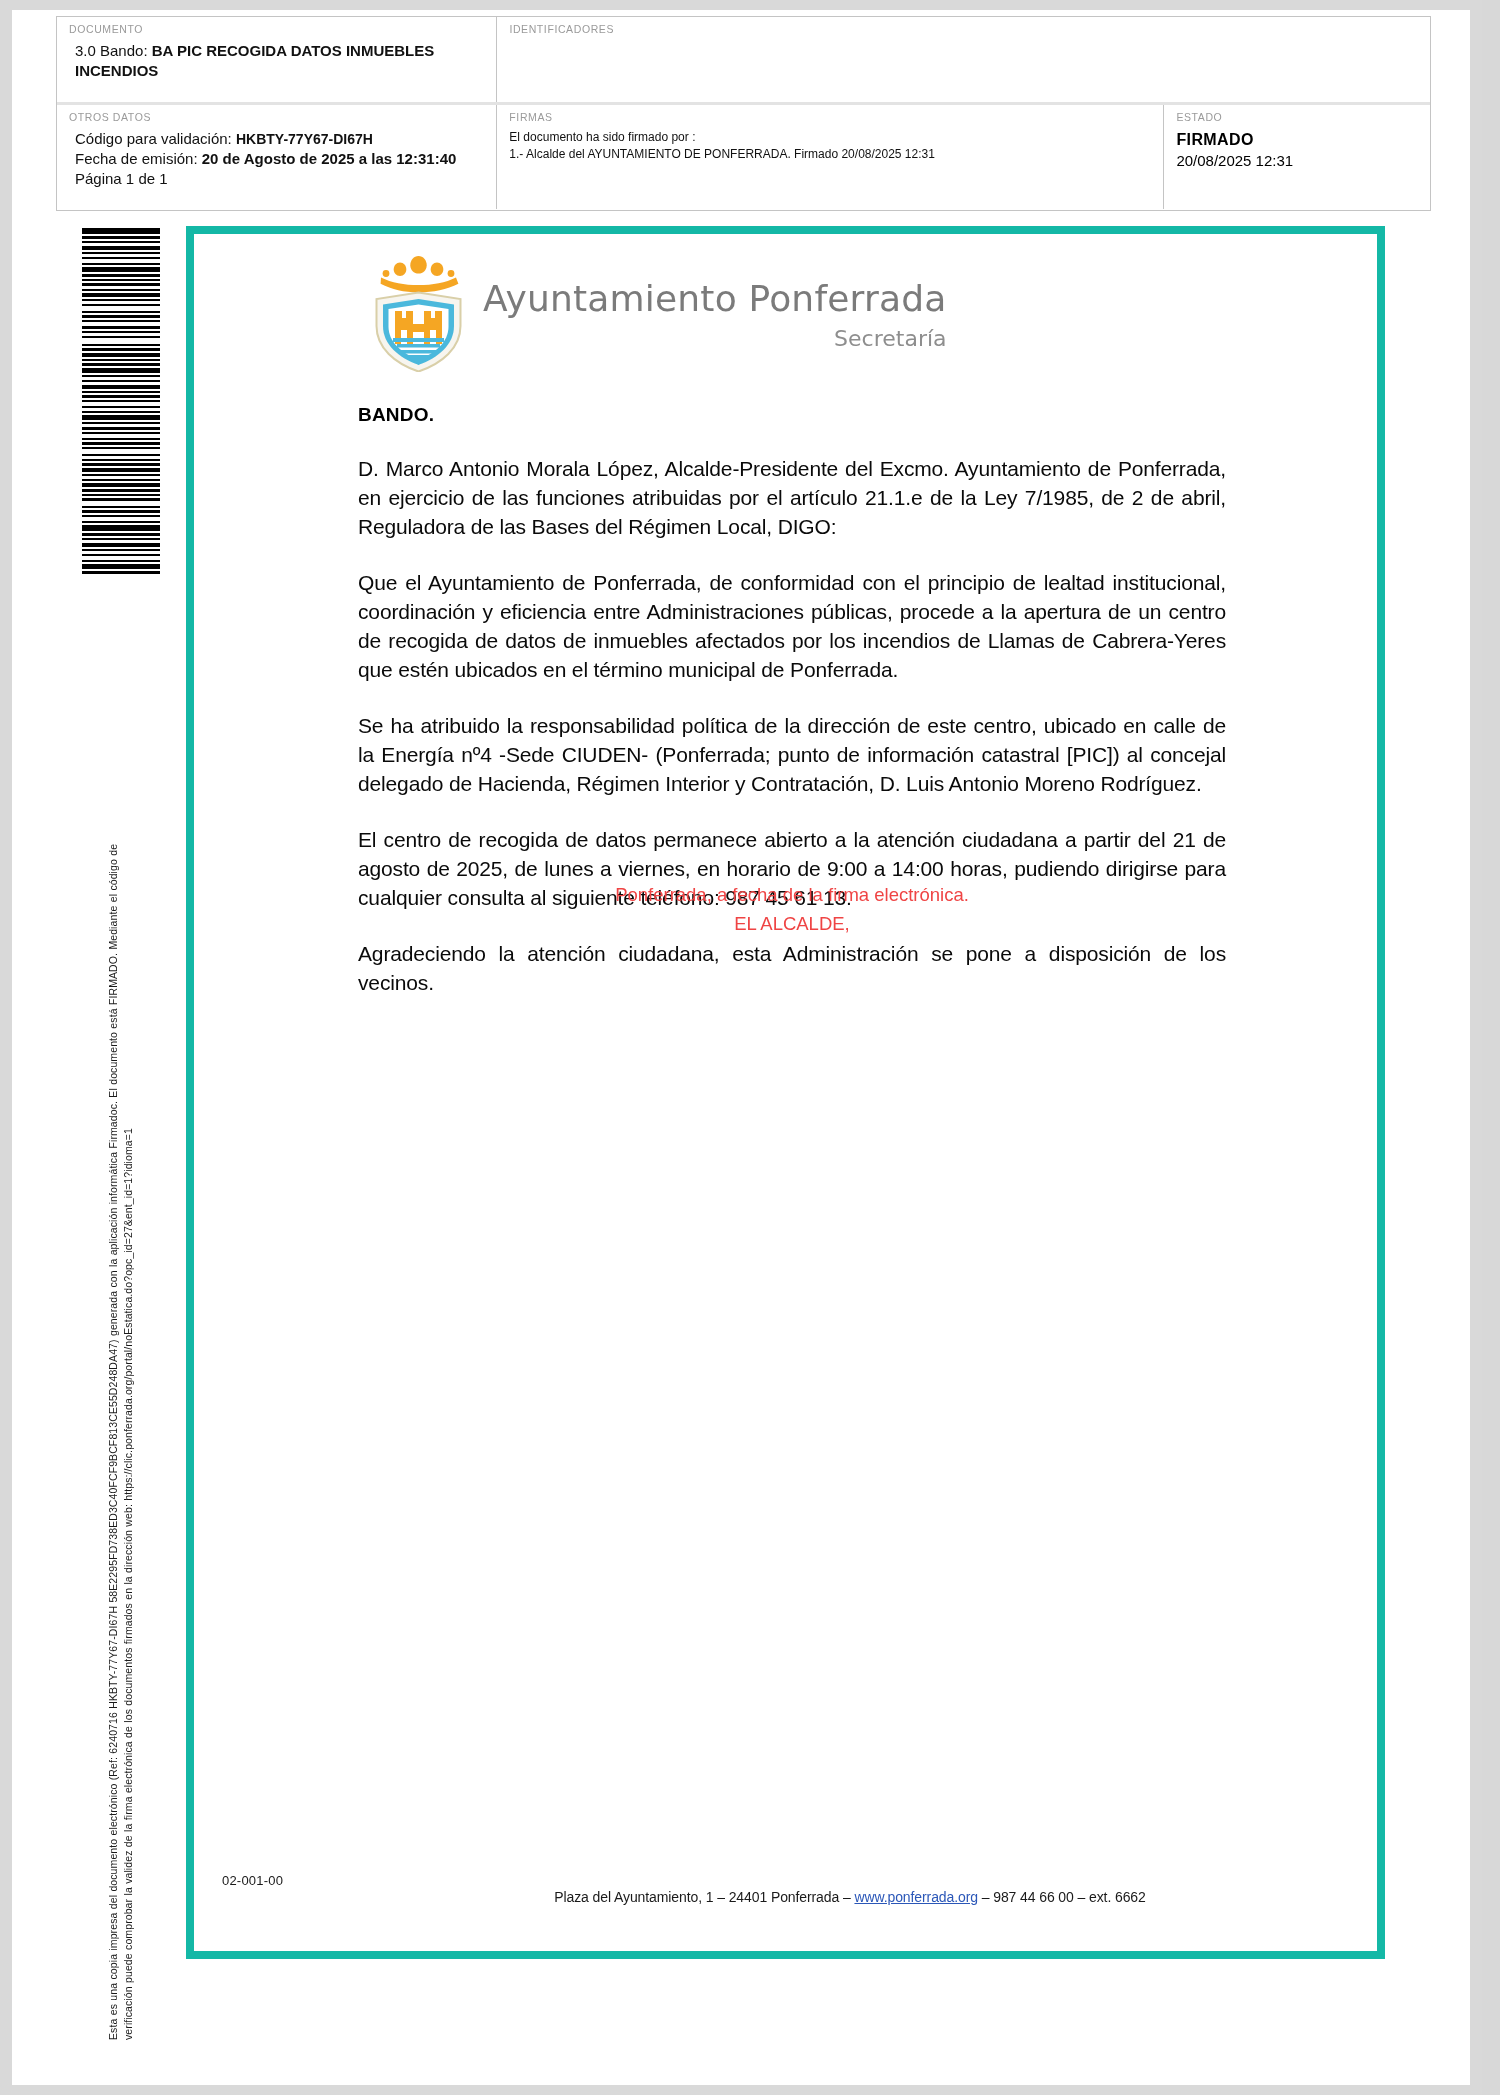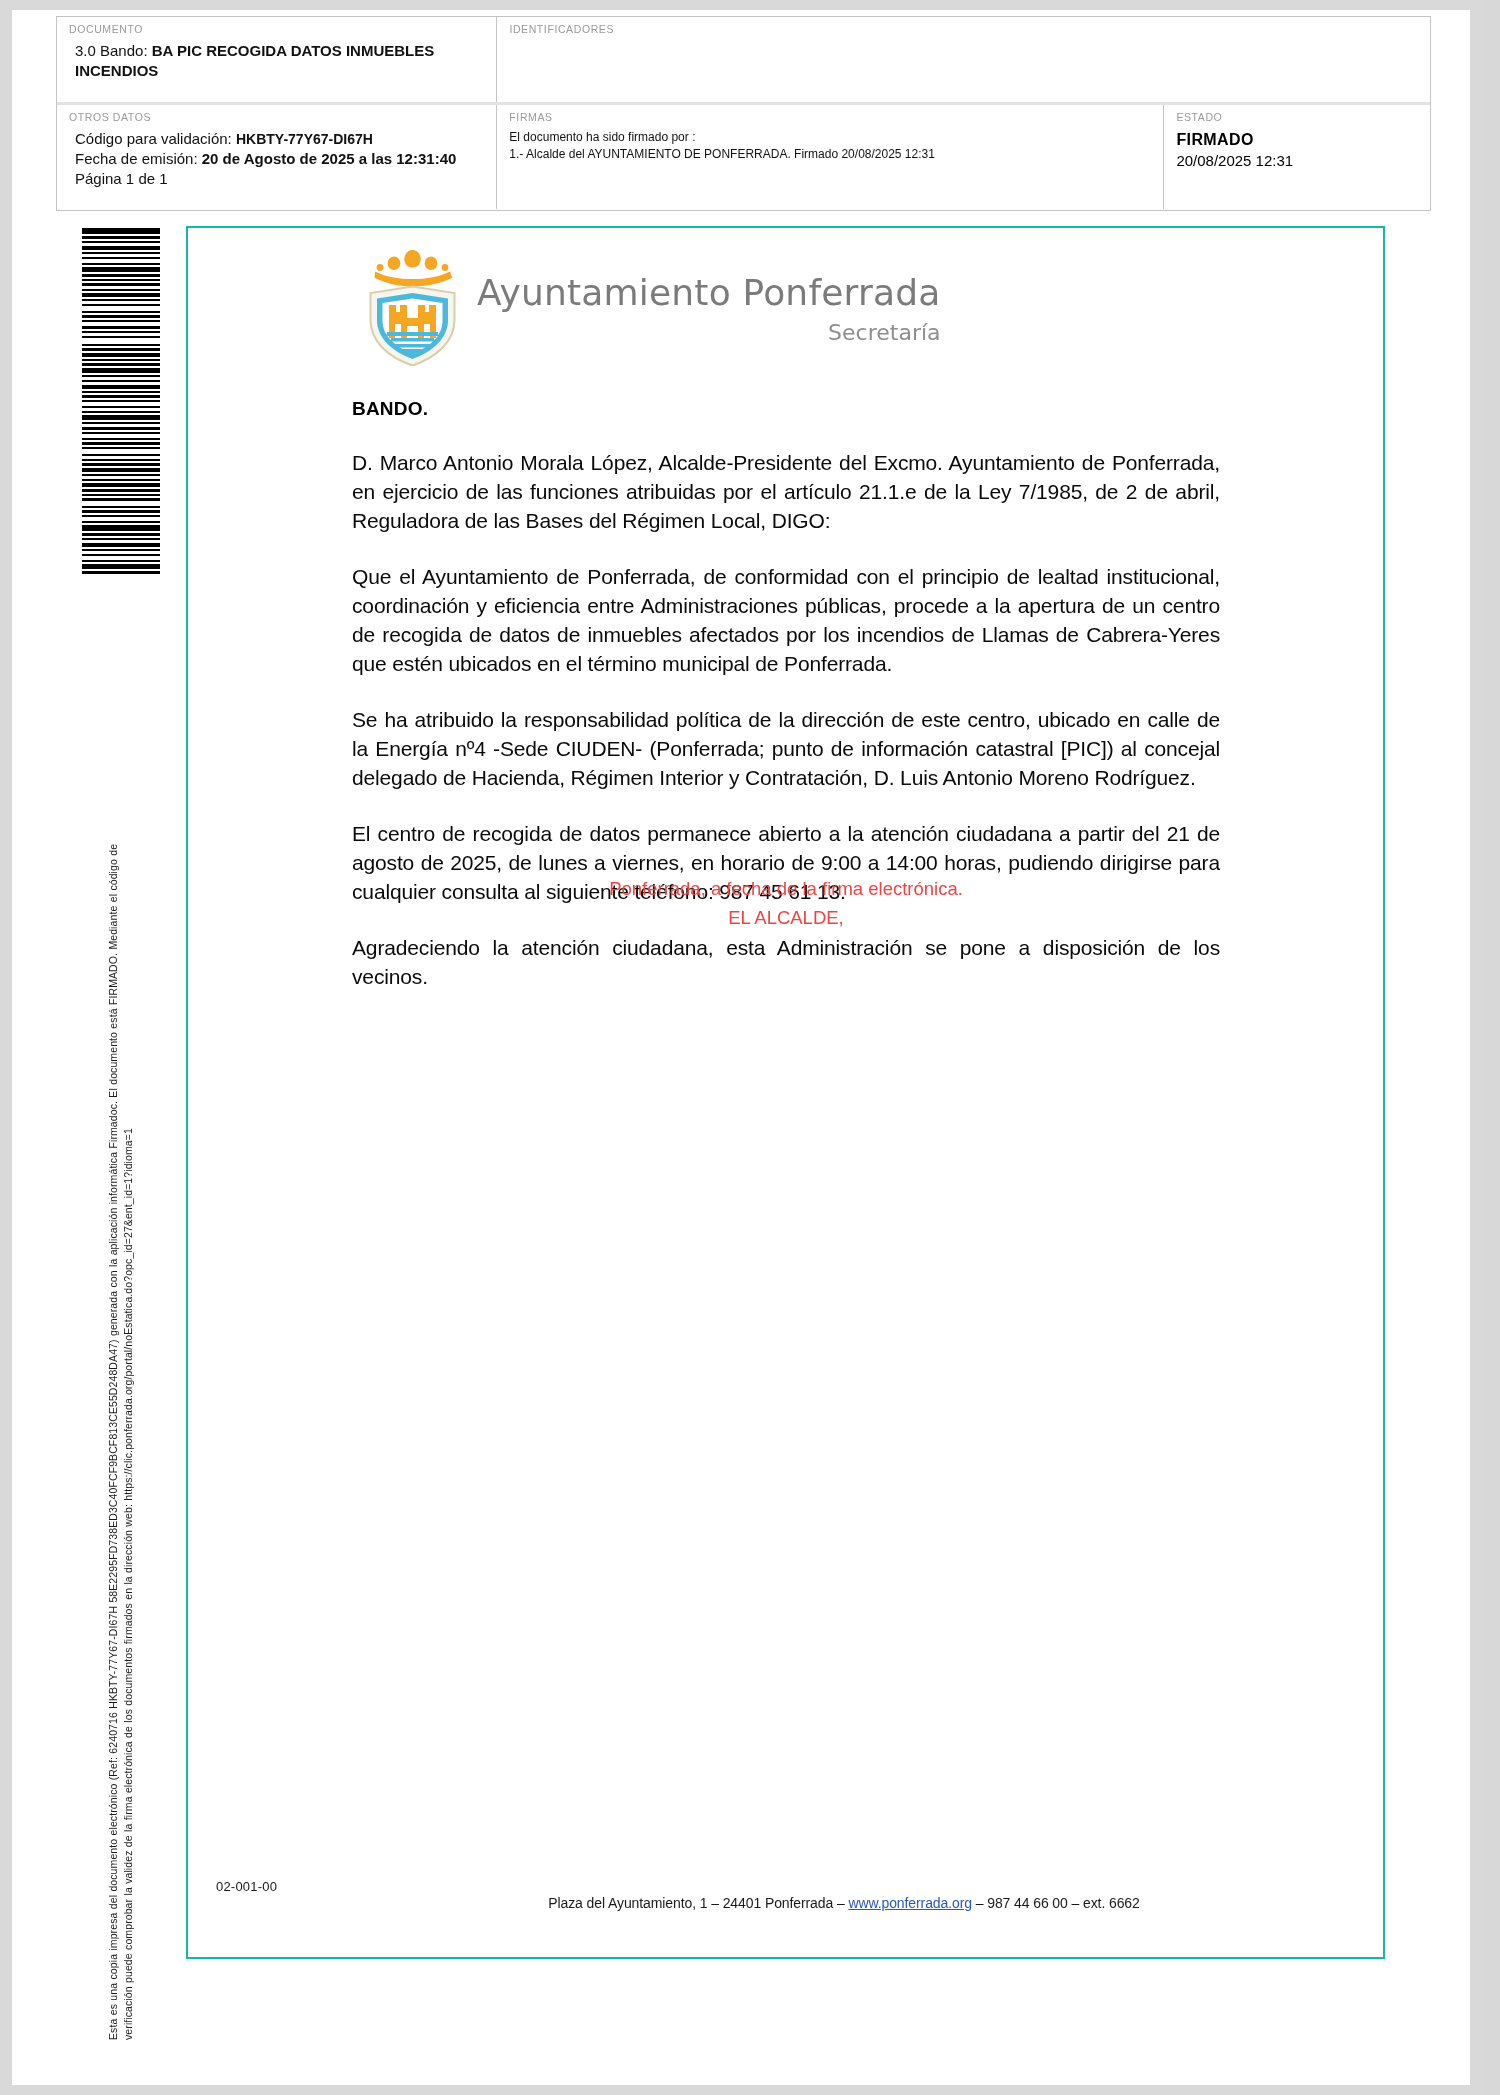--- a/index.html
+++ b/index.html
@@ -127,21 +127,21 @@
   }
   #side-text div { white-space: nowrap; }
 
   
   #doc-page {
     position: absolute;
     left: 186px;
     top: 226px;
     width: 1199px;
     height: 1733px;
-    border: 2px solid #14b8a6;
+    border: 8px solid #14b8a6;
     background: #fff;
     box-sizing: border-box;
   }
   #doc-inner {
     position: relative;
     width: 100%;
     height: 100%;
   }
 
   

